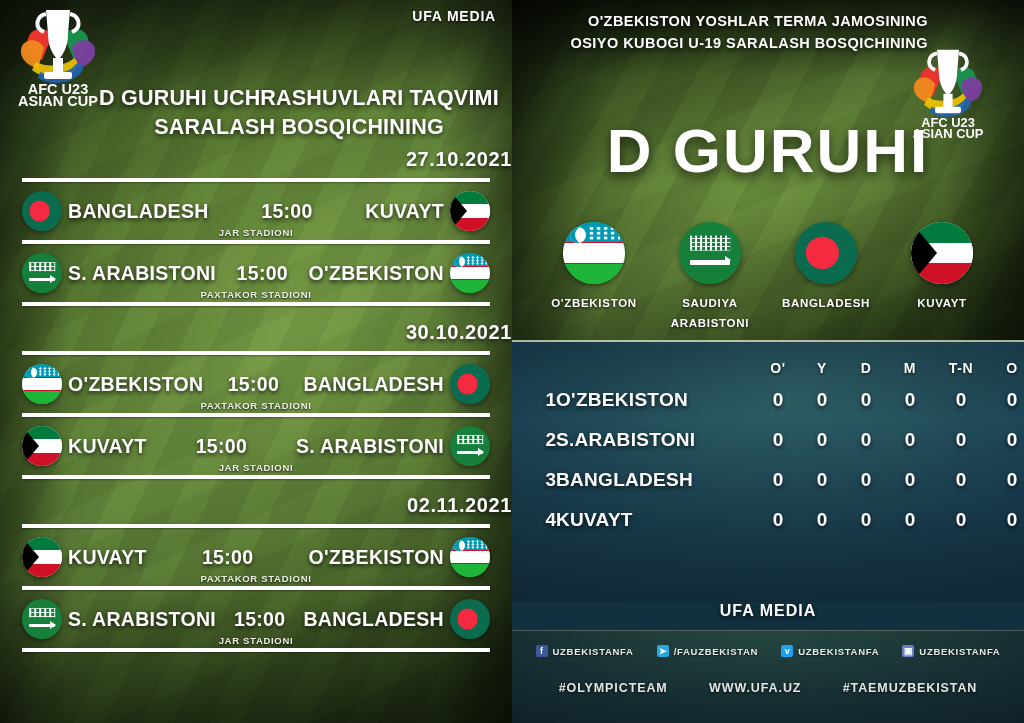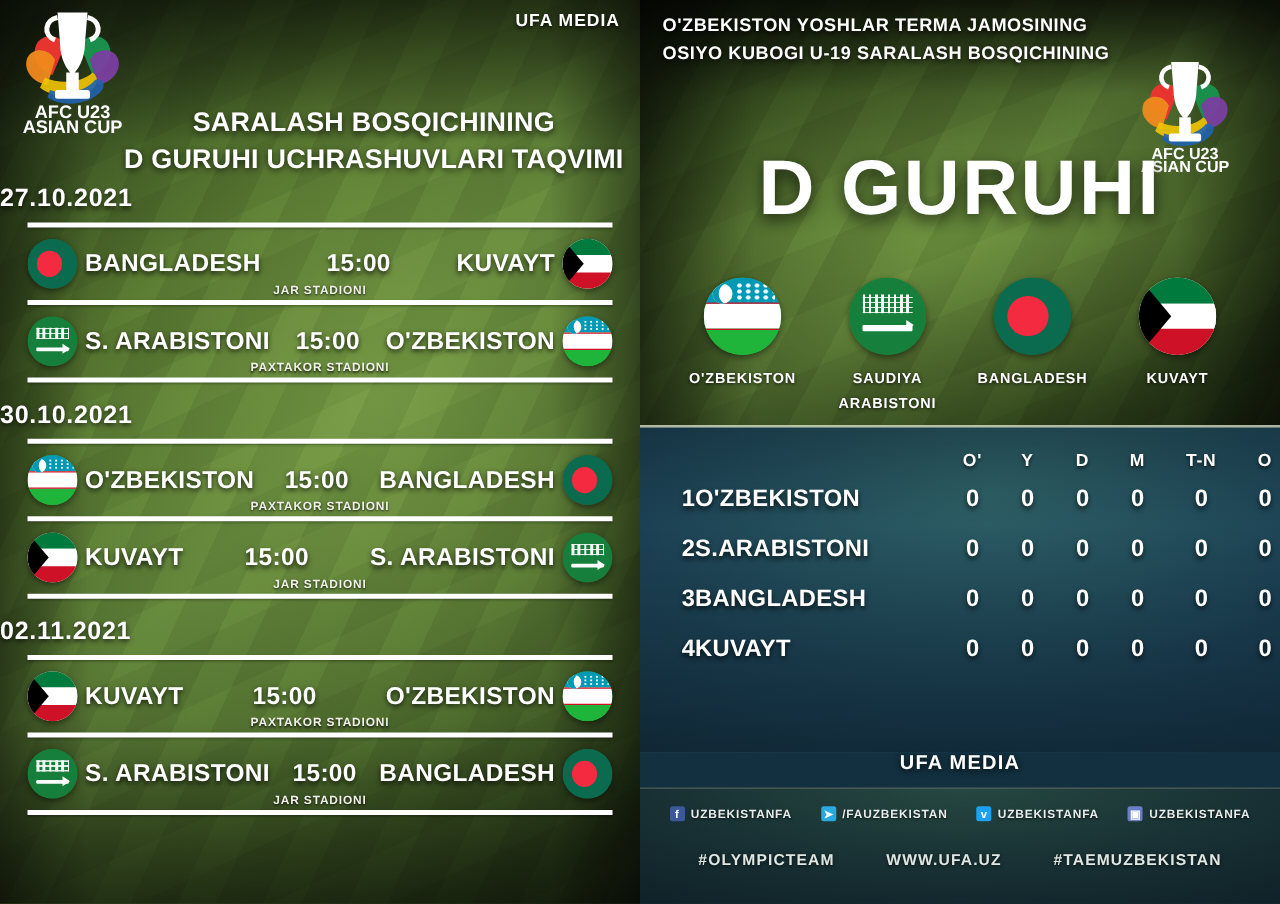--- a/index.html
+++ b/index.html
@@ -44,21 +44,21 @@
     position:absolute; z-index:4; left:0; right:0; top:84px;
     text-align:center; padding-left:86px;
     color:#fff; font-size:21.5px; font-weight:700; line-height:1.33;
     letter-spacing:.2px; text-shadow:0 2px 5px rgba(0,0,0,.7);
   }
   .left-title div{ white-space:nowrap; }
 
   .date-blocks{ position:absolute; z-index:4; left:0; right:0; top:148px; }
   .date-block{ margin-bottom:15px; }
   .date-label{
-    text-align:left; color:#fff; font-size:20px; font-weight:700;
+    text-align:right; color:#fff; font-size:20px; font-weight:700;
     letter-spacing:.6px; text-shadow:0 2px 4px rgba(0,0,0,.7);
     padding-bottom:7px;
   }
   .hline{ height:4px; background:#fff; margin:0 22px; box-shadow:0 1px 2px rgba(0,0,0,.35); }
 
   .match-row{
     position:relative; height:58px; margin:0 22px;
     display:flex; align-items:center;
   }
   .match-teams{
@@ -152,21 +152,21 @@
   }
   .rp-green::after{
     content:""; position:absolute; inset:0;
     background:
       linear-gradient(to bottom, rgba(0,0,0,.72) 0%, rgba(0,0,0,.1) 22%, rgba(0,0,0,0) 55%, rgba(0,0,0,.22) 100%),
       linear-gradient(to right, rgba(0,0,0,.5) 0%, rgba(0,0,0,0) 18%, rgba(0,0,0,0) 84%, rgba(0,0,0,.4) 100%);
   }
 
   .rp-head{
     position:absolute; z-index:5; left:18px; right:96px; top:10px;
-    text-align:left; color:#fff; font-size:14.5px; font-weight:700;
+    text-align:right; color:#fff; font-size:14.5px; font-weight:700;
     line-height:1.53; letter-spacing:.45px; text-shadow:0 2px 4px rgba(0,0,0,.8);
   }
   .rp-head div{ white-space:nowrap; }
 
   .group-title{
     position:absolute; z-index:5; left:0; right:0; top:120px; text-align:center;
     color:#fff; font-size:62px; font-weight:700; letter-spacing:2px; line-height:1;
     text-shadow:0 4px 12px rgba(0,0,0,.65);
   }
 
@@ -280,22 +280,22 @@
           <path d="M62 10 C72 12 74 24 64 28" fill="none" stroke="#ffffff" stroke-width="4"></path>
         </g>
         <text x="50" y="90" text-anchor="middle" fill="#ffffff" font-family="Liberation Sans, sans-serif" font-size="14.5" font-weight="bold">AFC U23</text>
         <text x="50" y="102" text-anchor="middle" fill="#ffffff" font-family="Liberation Sans, sans-serif" font-size="14.5" font-weight="bold">ASIAN CUP</text>
       </svg>
     </div>
 
     <div class="ufa-media-left">UFA MEDIA</div>
 
     <div class="left-title">
+      <div>D GURUHI UCHRASHUVLARI TAQVIMI</div>
       <div>SARALASH BOSQICHINING</div>
-      <div>D GURUHI UCHRASHUVLARI TAQVIMI</div>
     </div>
 
     <div class="date-blocks" id="date-blocks">
         <div class="date-block">
           <div class="date-label">27.10.2021</div>
           <div class="hline"></div>
           <div class="match-row">
             <div class="flag sm">
               <div class="f-bd" style="position: absolute; inset: 0px;">
                 <div class="dot"></div>

